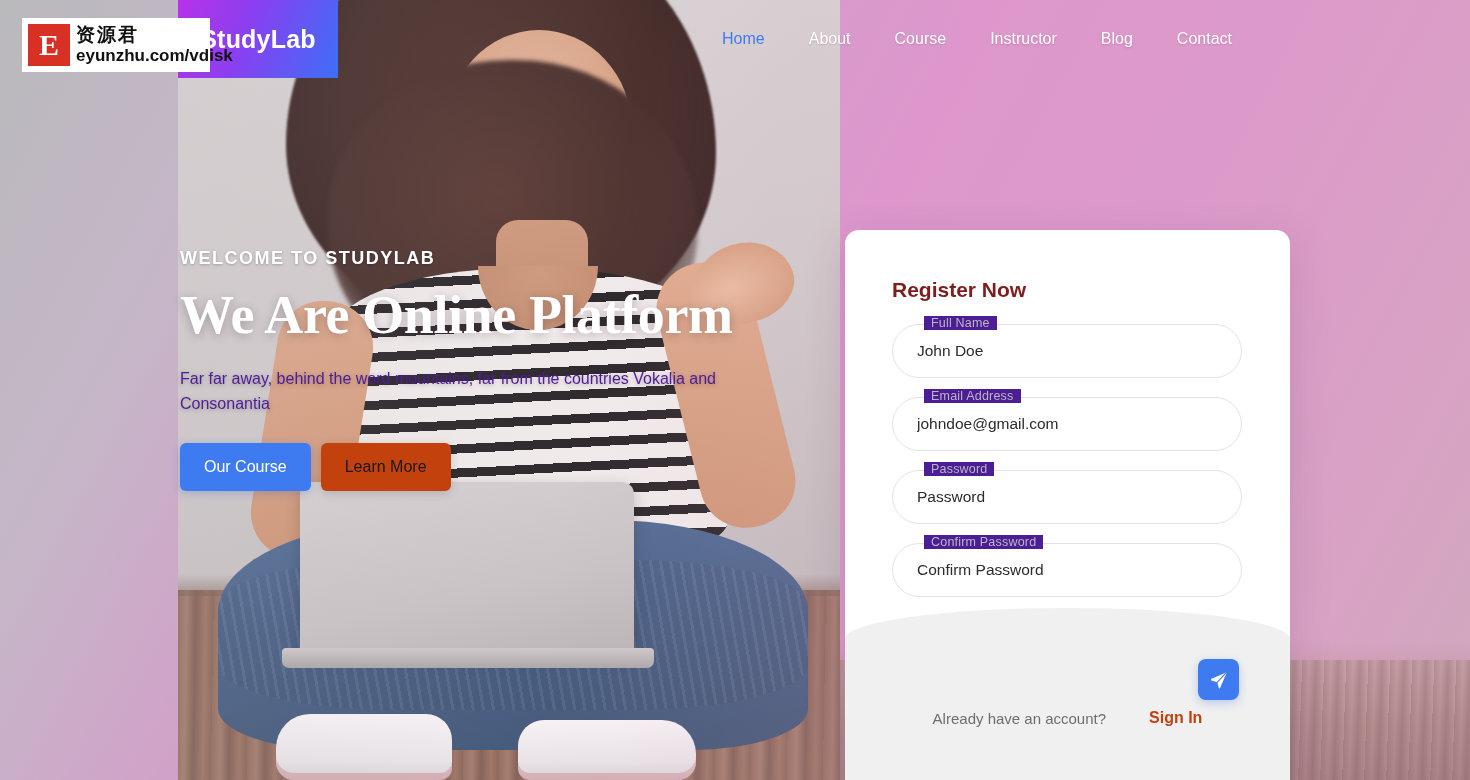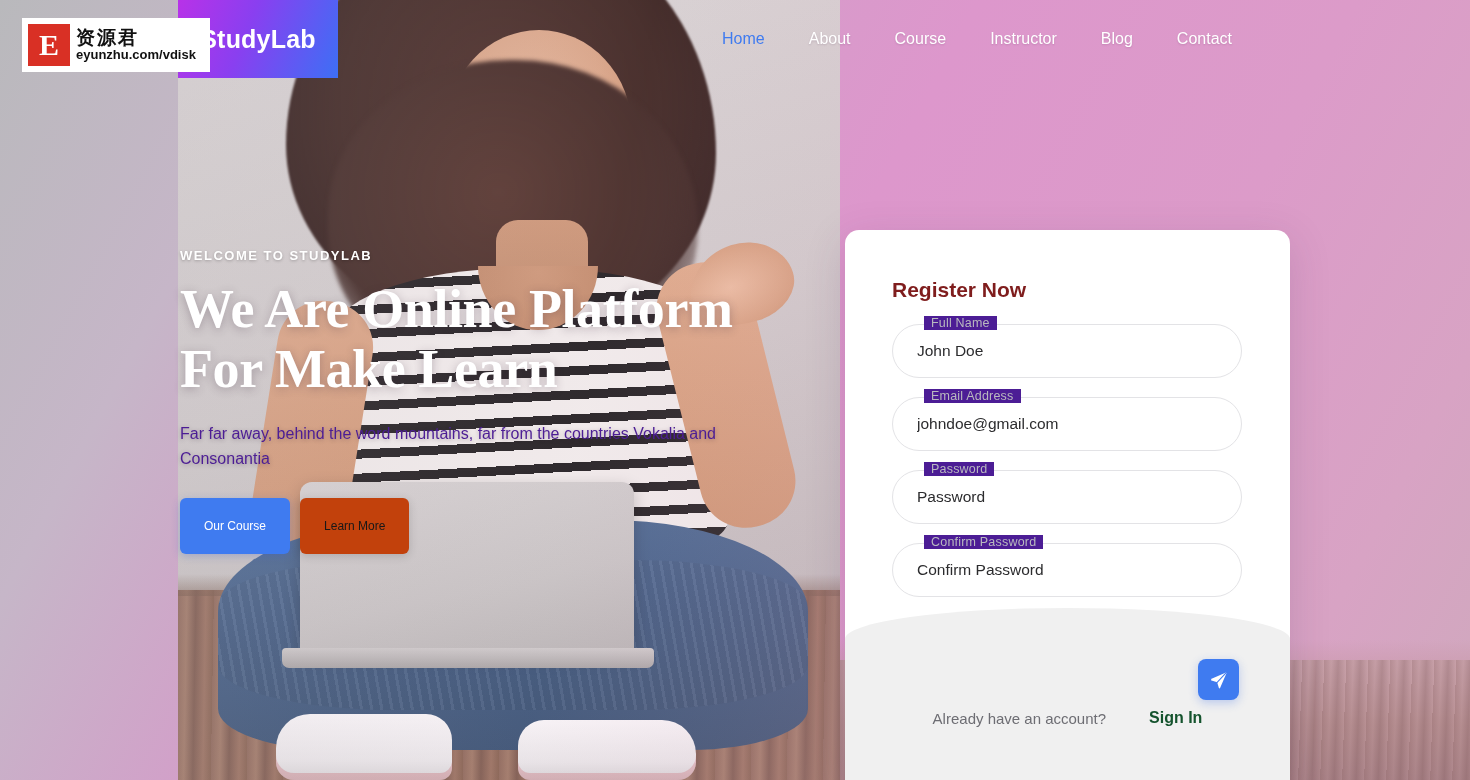--- a/index.html
+++ b/index.html
@@ -238,21 +238,21 @@
 
   
   .hero-copy {
     position: absolute;
     left: 180px; top: 248px;
     width: 640px;
     z-index: 5;
   }
   .hero-kicker {
     color: #ffffff;
-    font-size: 13px;
+    font-size: 18px;
     font-weight: 700;
     letter-spacing: 1.5px;
     text-transform: uppercase;
     margin-bottom: 16px;
     text-shadow: 0 1px 3px rgba(0,0,0,.25);
   }
   .hero-title {
     color: #ffffff;
     font-size: 54px;
     line-height: 1.12;
@@ -265,24 +265,24 @@
   .hero-sub {
     color: #4c1d95;
     font-size: 16px;
     line-height: 1.55;
     max-width: 612px;
     margin-bottom: 26px;
     text-shadow: 0 1px 4px rgba(60,40,60,.35);
   }
   .hero-btns { display: flex; gap: 10px; }
   .btn {
-    font-size: 12px;
+    font-size: 16px;
     border: none;
     border-radius: 6px;
-    padding: 21px 24px;
+    padding: 15px 24px;
     cursor: pointer;
     font-family: "Liberation Sans", sans-serif;
     white-space: nowrap;
   }
   .btn-primary {
     background: #3f7bf0;
     color: #ffffff;
     box-shadow: 0 2px 8px rgba(50,90,200,.28);
   }
   .btn-light {
@@ -367,21 +367,21 @@
     justify-content: center;
     padding-top: 48px;
     gap: 40px;
   }
   .reg-footer-text {
     font-size: 15px;
     color: #6d6d73;
     white-space: nowrap;
   }
   .reg-footer-link {
-    color: #14532d;
+    color: #c2410c;
     font-weight: 700;
     cursor: pointer;
     margin-left: 3px;
   }
 
   
   .watermark {
     position: absolute;
     left: 22px; top: 18px;
     width: 188px; height: 54px;
@@ -411,21 +411,21 @@
   .wm-right { display: flex; flex-direction: column; justify-content: center; }
   .wm-cn {
     font-size: 19px;
     color: #111;
     letter-spacing: 2px;
     line-height: 1.15;
     font-family: "DejaVu Sans", sans-serif;
     font-weight: 600;
   }
   .wm-url {
-    font-size: 13px;
+    font-size: 17px;
     color: #111;
     font-weight: 700;
     line-height: 1.15;
   }
 </style>
 </head>
 <body>
 
 <div id="stage">
 
@@ -466,21 +466,20 @@
       <a class="nav-item">Instructor</a>
       <a class="nav-item">Blog</a>
       <a class="nav-item">Contact</a>
     </div>
   </nav>
 
   <div class="hero-copy">
     <div class="hero-kicker">WELCOME TO STUDYLAB</div>
     <h1 class="hero-title">
       <span>We Are Online Platform</span><br>
-      <span>For Make Learn</span>
     </h1>
     <p class="hero-sub">Far far away, behind the word mountains, far from the countries Vokalia and Consonantia</p>
     <div class="hero-btns">
       <button class="btn btn-primary">Our Course</button>
       <button class="btn btn-light">Learn More</button>
     </div>
   </div>
 
   <div class="reg-card">
     <div class="reg-title">Register Now</div>

